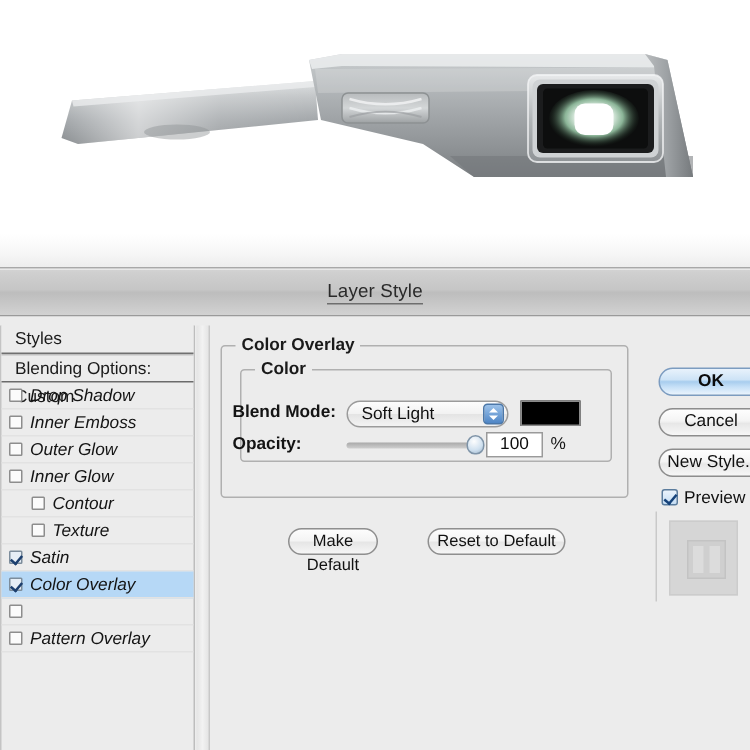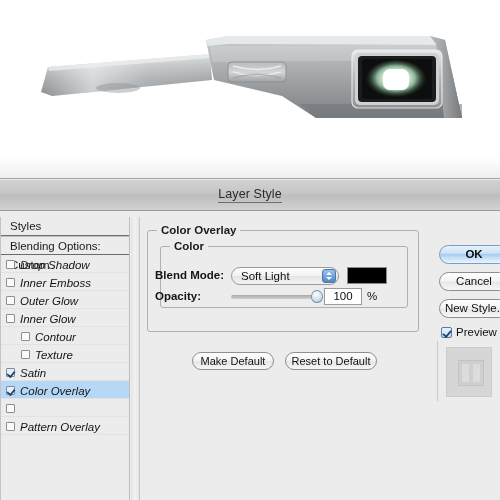--- a/index.html
+++ b/index.html
@@ -235,21 +235,21 @@
     height: 18px;
     background: linear-gradient(to bottom,#fdfdfd 0%,#f4f4f4 46%,#e6e6e6 54%,#f6f6f6 100%);
     border: 1px solid #8f8f8f;
     border-radius: 9px;
     box-sizing: border-box;
     font-size: 11px;
     color: #111111;
     text-align: center;
     line-height: 16px;
   }
-  #btn-make-default  { left: 44px;  top: 121px; width: 82px; }
+  #btn-make-default  { left: 44px;  top: 121px; width: 60px; }
   #btn-reset-default { left: 137px; top: 121px; width: 92px; }
 
   
   #rightcol {
     position: absolute; left: 437px; top: 30px;
     width: 63px; height: 260px;
   }
   .rbtn {
     position: absolute; left: 2px;
     width: 70px; height: 19px;

